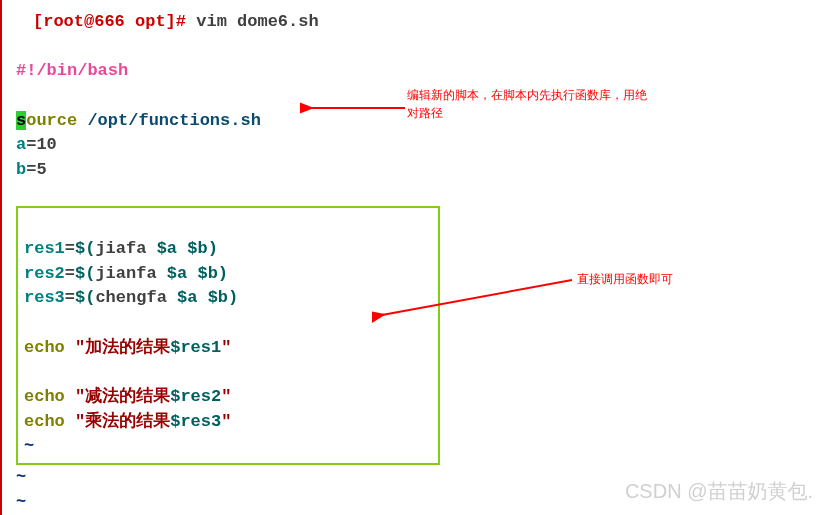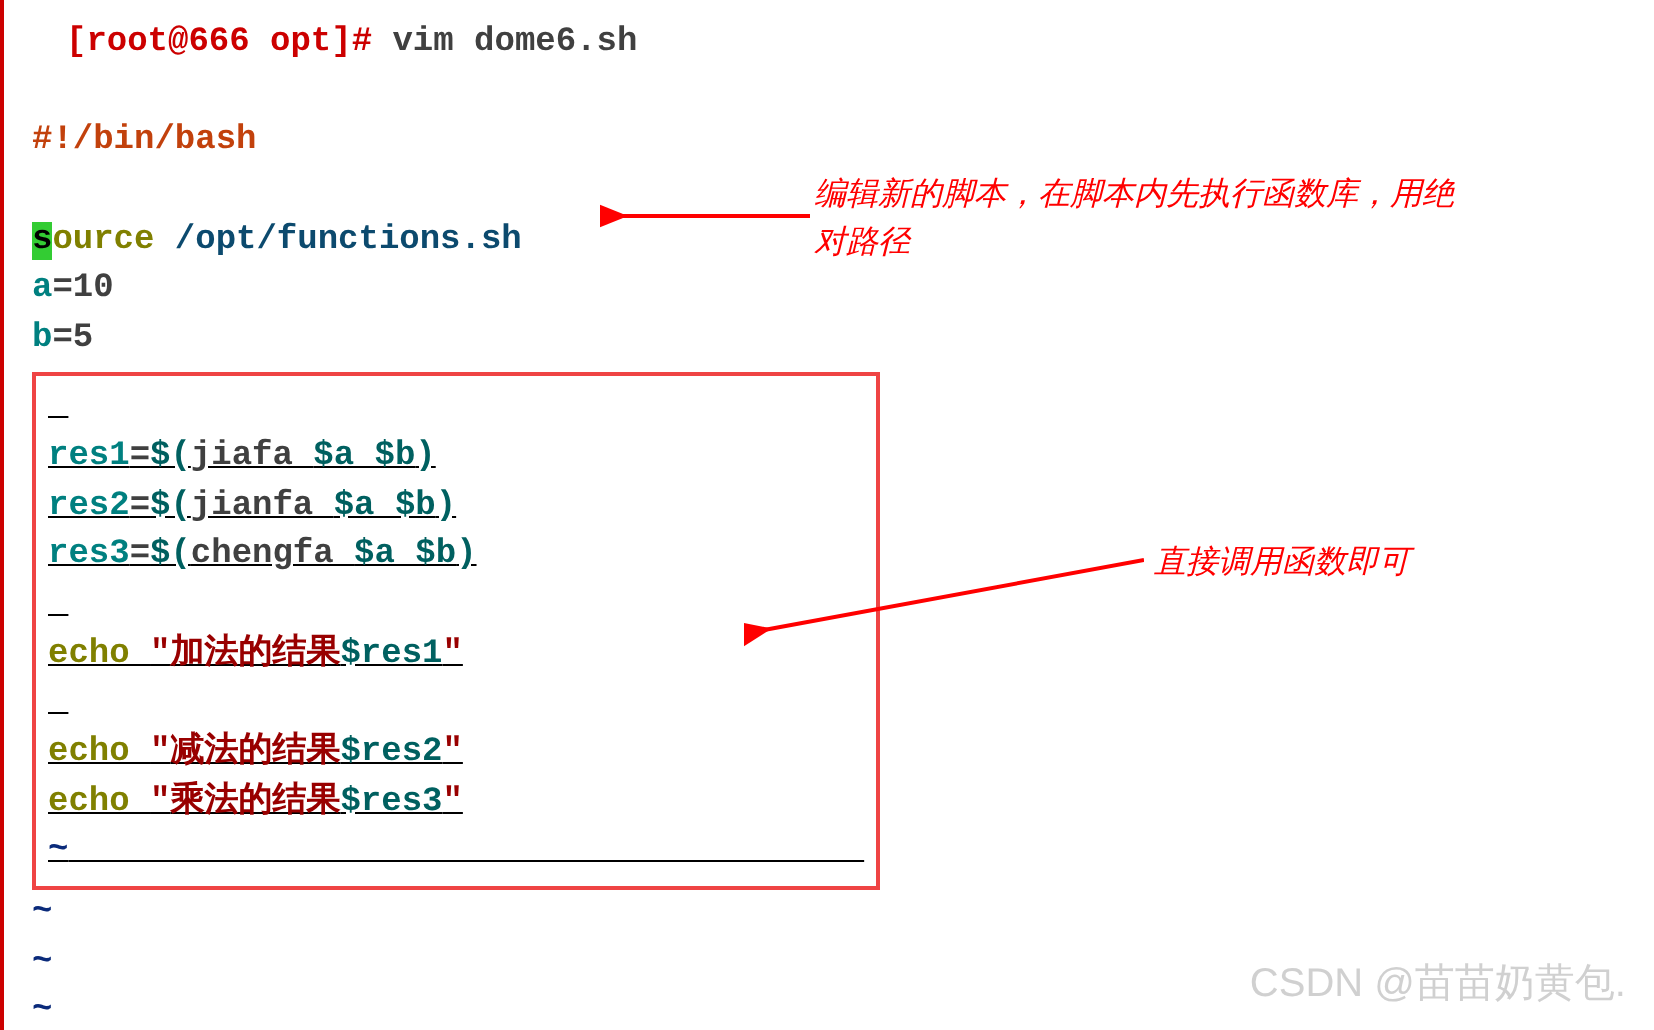--- a/index.html
+++ b/index.html
@@ -10,43 +10,41 @@
       font-weight: bold;
       padding: 10px 14px;
       position: relative;
       width: 827px;
       height: 515px;
       border-left: 2px solid #c00;
     }
     .line { white-space: pre; line-height: 1.45; }
     .red { color: #cc0000; margin-left: 17px; }
     .black { color: #404040; }
-    .blue { color: #c2410c; }
+    .blue { color: #ec4899; }
     .darkblue { color: #0a2a7a; }
     .olive { color: #808000; font-weight: bold; }
     .teal { color: #008080; }
     .darkcyan { color: #006060; }
     .magenta { color: #0c4a6e; }
     .darkred { color: #990000; }
     .cursor { background: #33cc33; color: #000; }
     .boxed {
-      border: 2px solid #ef4444;
+      border: 2px solid #84cc16;
       padding: 4px 6px;
-      margin-top: 4px;
+      margin-top: 24px;
       display: inline-block;
-      text-decoration: underline;
     }
     .annot {
       position: absolute;
       color: #ff0000;
       font-family: SimSun, "Songti SC", serif;
-      font-size: 16px;
+      font-size: 12px;
       font-weight: normal;
       line-height: 1.5;
-      font-style: italic;
     }
     .watermark {
       position: absolute;
       color: rgba(150,150,150,0.45);
       font-family: SimSun, sans-serif;
       font-size: 20px;
       font-weight: normal;
       right: 14px;
       bottom: 10px;
     }

